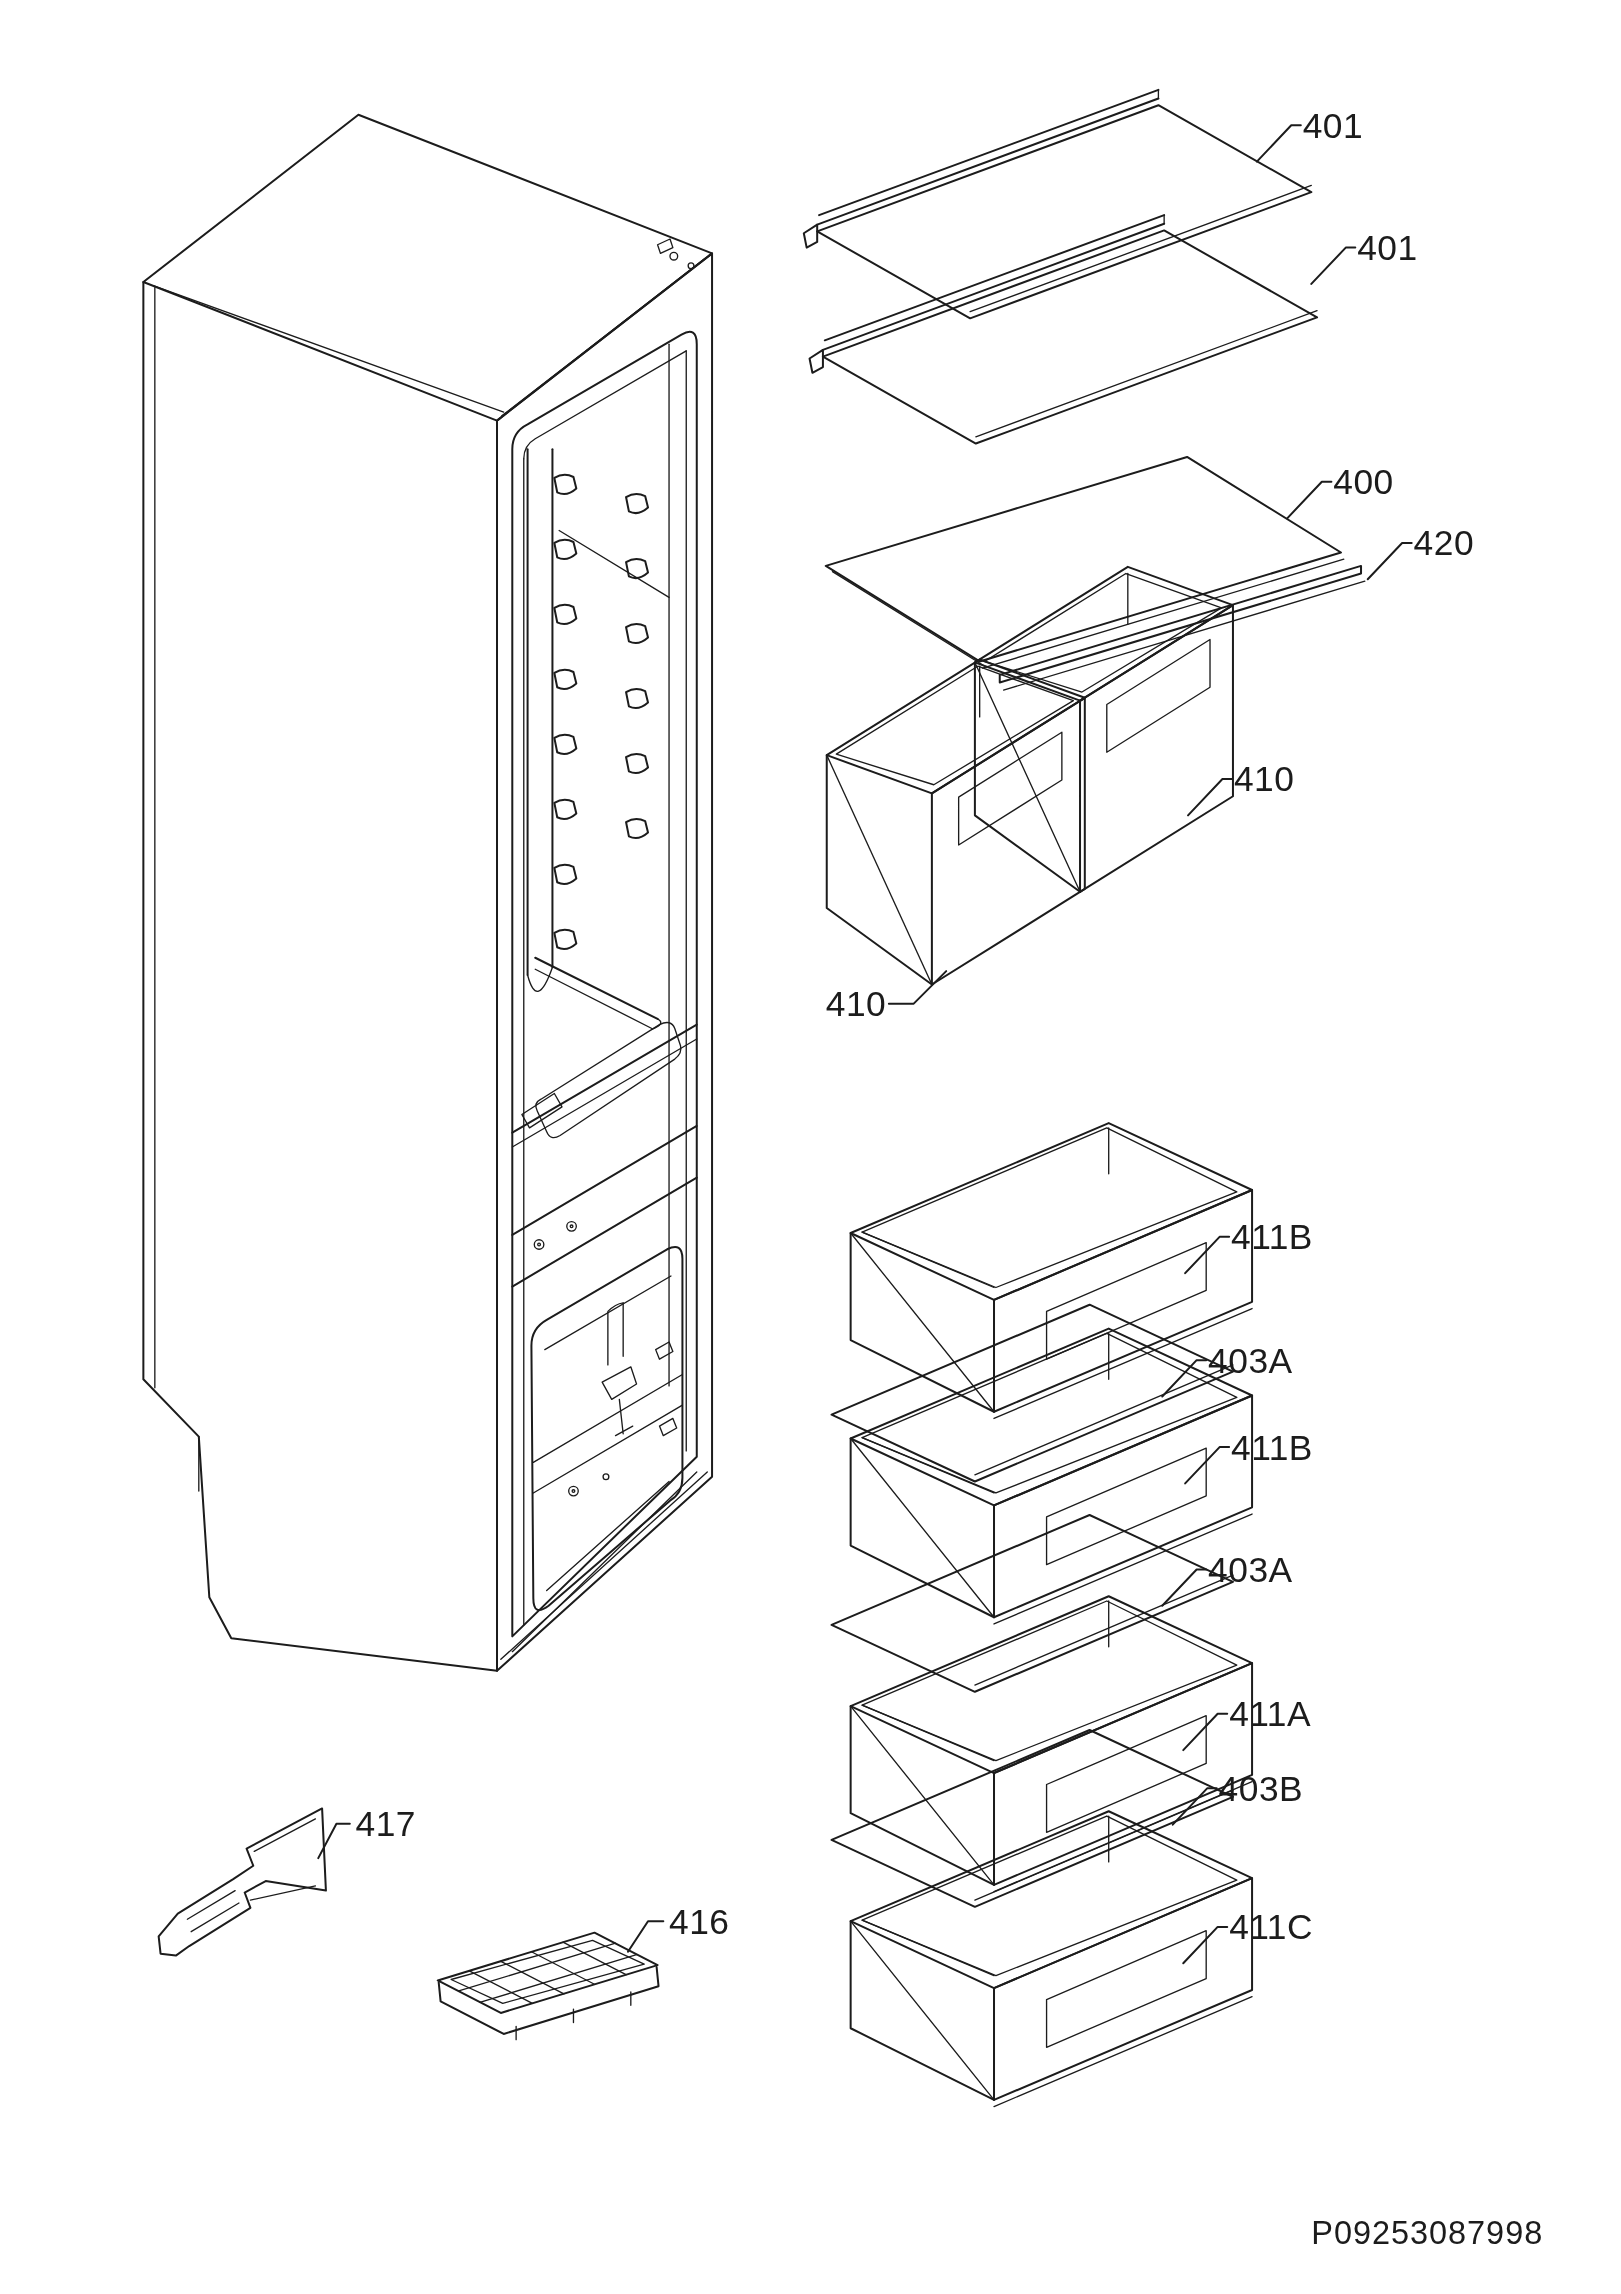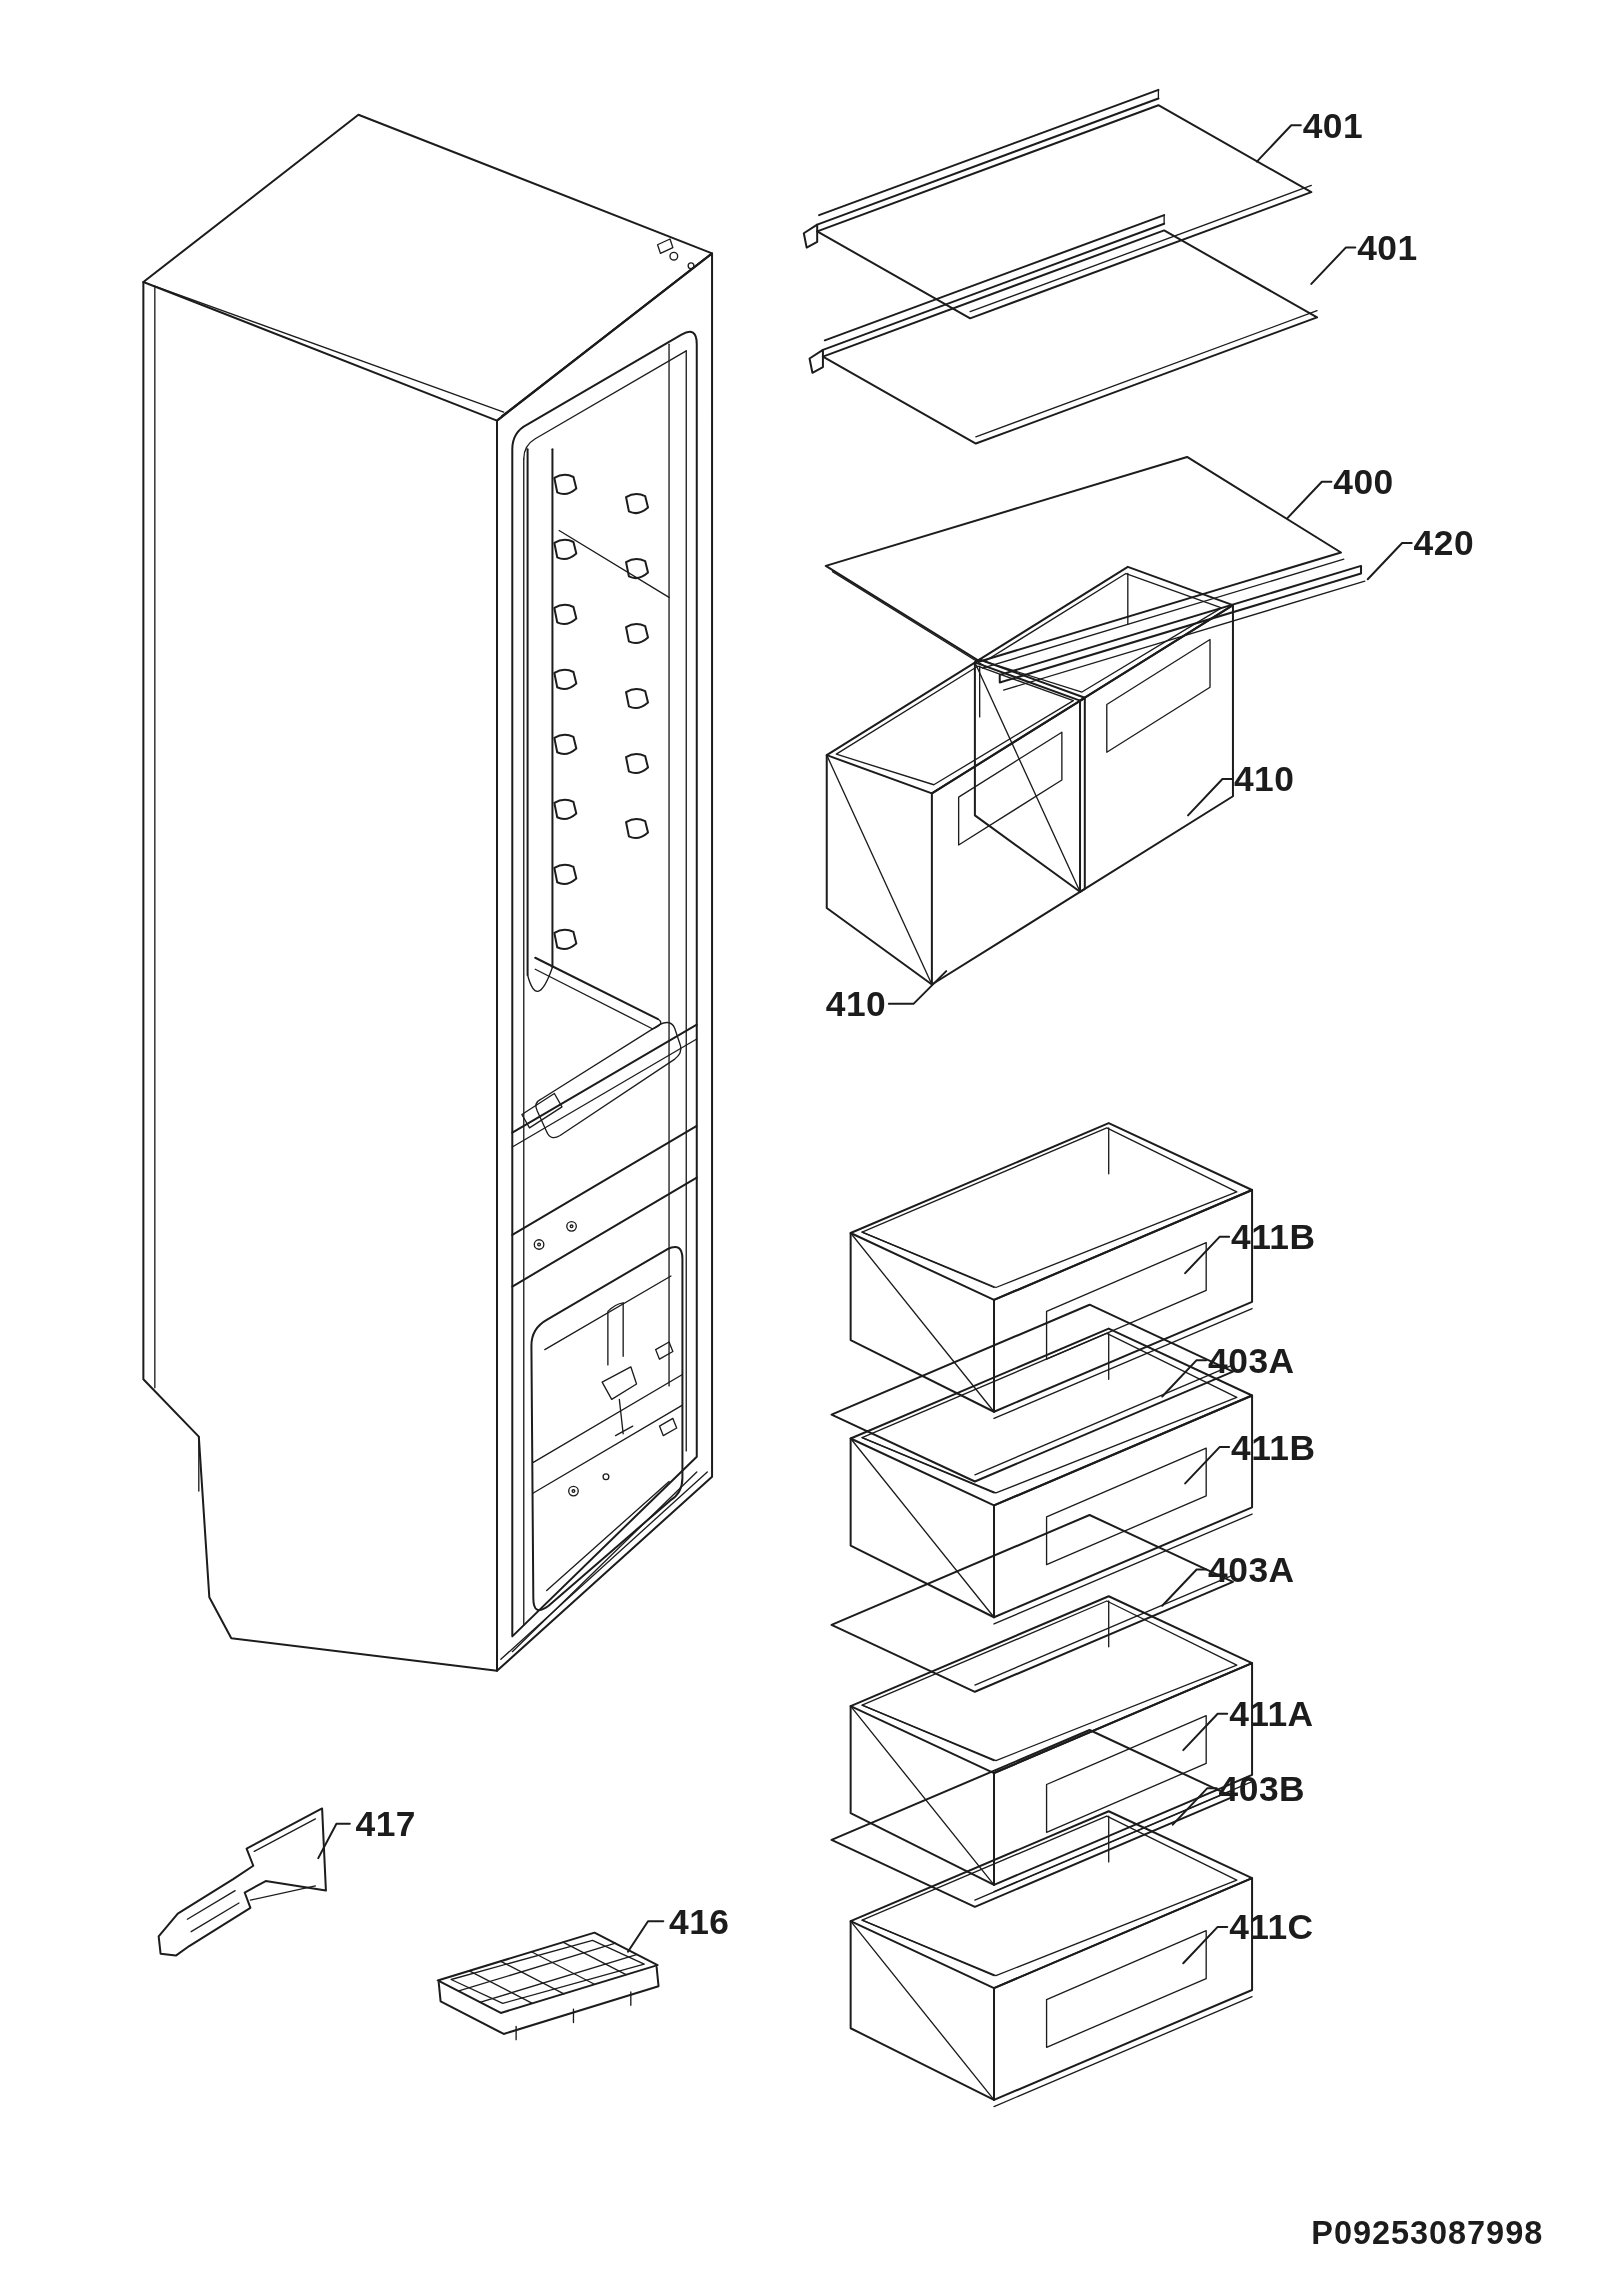--- a/index.html
+++ b/index.html
@@ -1,17 +1,17 @@
 <!DOCTYPE html>
 <html><head>
 <meta charset="utf-8">
 <style>
   html,body{margin:0;padding:0;background:#ffffff;}
   .stage{position:relative;width:1621px;height:2294px;background:#ffffff;overflow:hidden;
-         font-family:"Liberation Sans", sans-serif;font-weight:bold;}
+         font-family:"Liberation Sans", sans-serif;}
   svg{position:absolute;left:0;top:0;}
   .ln, path, polyline, line, circle, rect{fill:none;stroke:#1c1c1c;stroke-width:2.1;
       stroke-linejoin:round;stroke-linecap:round;}
   .thin{stroke-width:1.4;}
   .callout-text{font-family:"Liberation Sans", sans-serif;font-size:37px;fill:#1c1c1c;
       stroke:none;letter-spacing:0.5px;}
   .code-text{font-family:"Liberation Sans", sans-serif;font-size:34px;fill:#1c1c1c;
       stroke:none;letter-spacing:1px;}
 </style>
 </head>

